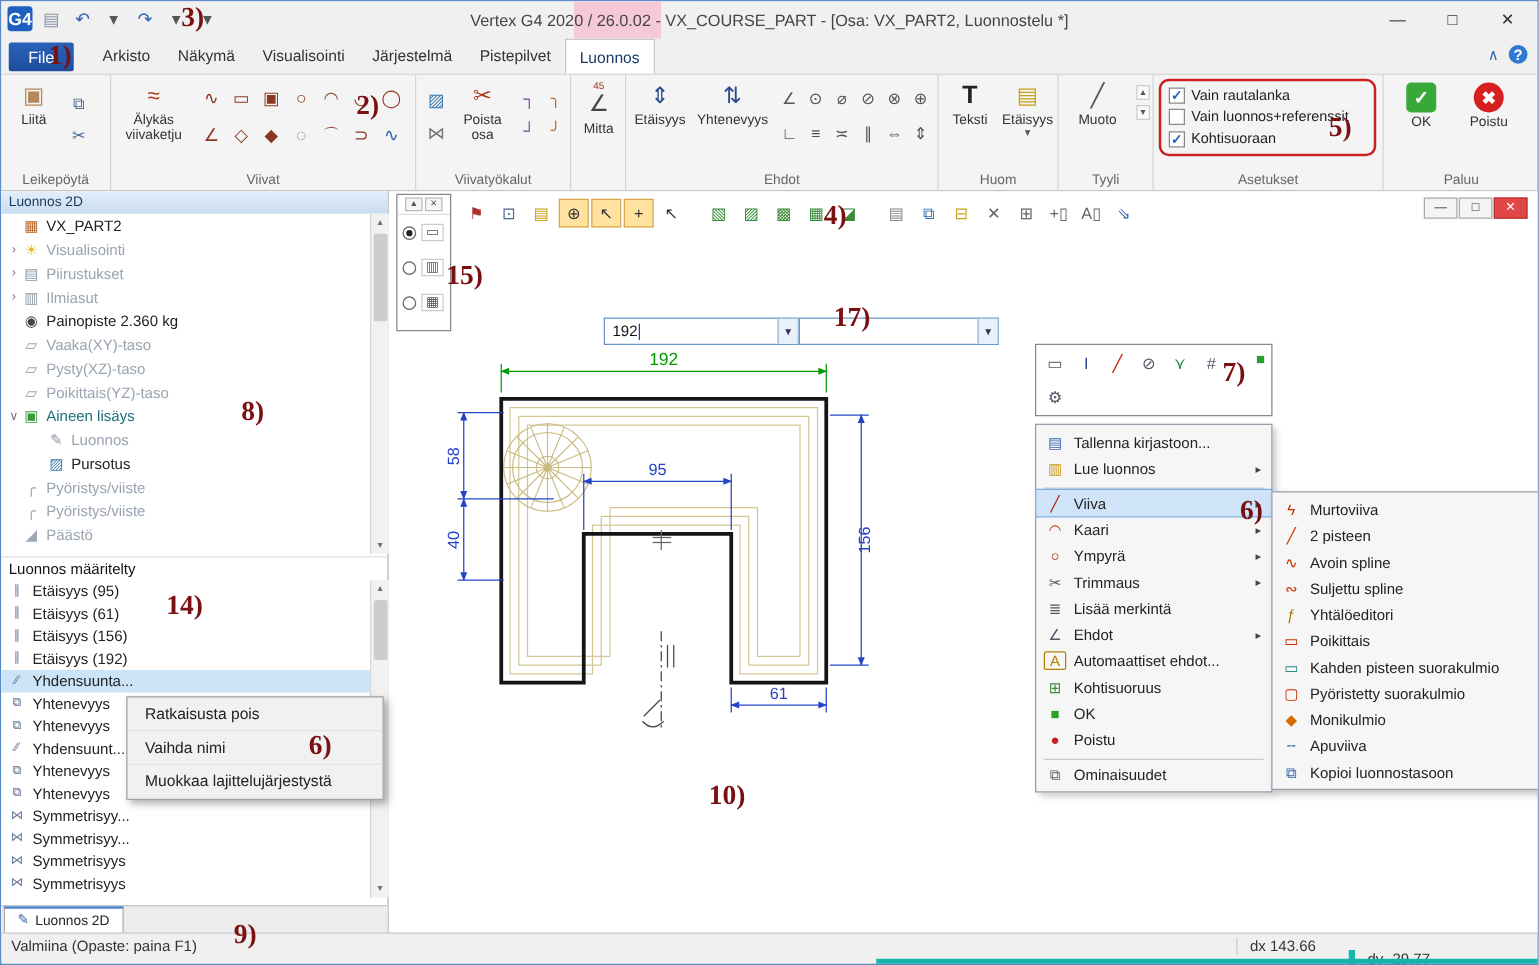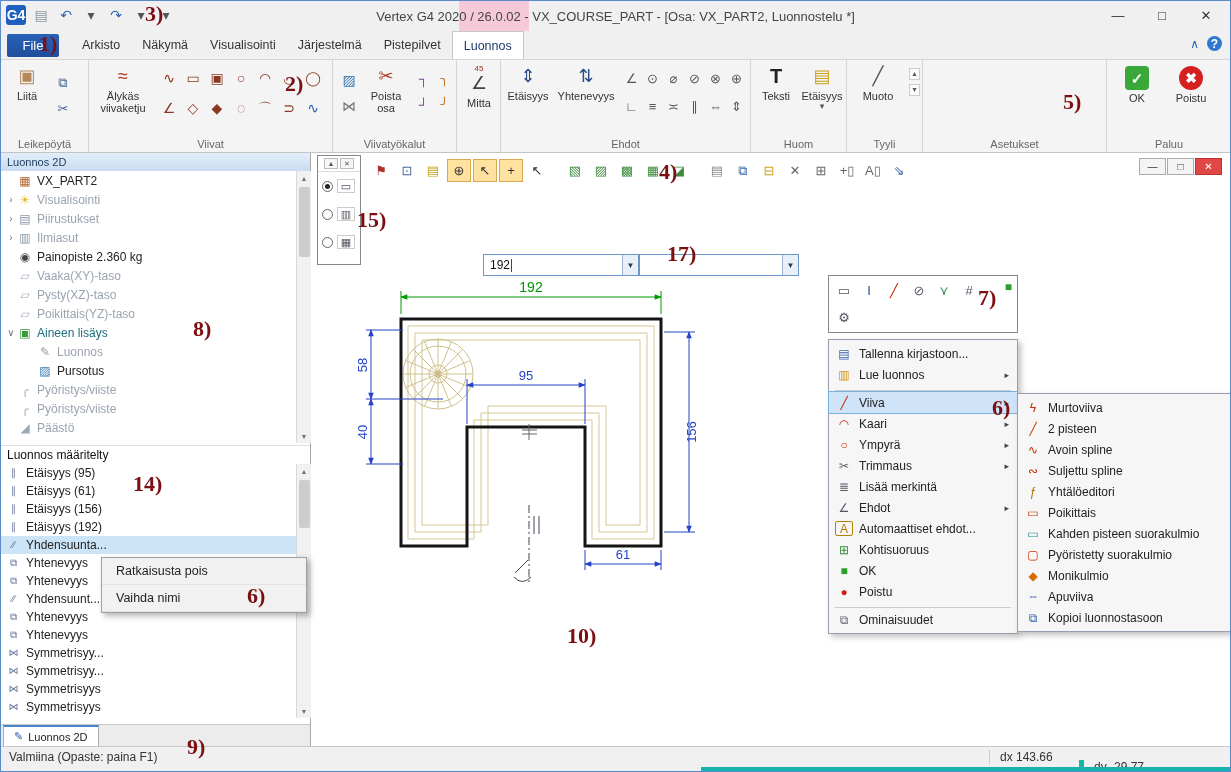--- a/index.html
+++ b/index.html
@@ -331,20 +331,38 @@
         <span class="blab">Muoto</span>
       </div>
       <div class="scrollcol">
         <span class="ic" data-icon="up-small" style="color: rgb(85, 85, 85);">▴</span>
           <span class="ic" data-icon="dropdown" style="color: rgb(85, 85, 85);">▾</span>
       </div>
       <div class="glab">Tyyli</div>
     </div>
 
     <div class="rgroup" style="left:922px;width:184px">
+      <div class="redbox">
+
+          <label class="cb checked">
+            <span class="cbbox"></span>
+            <span class="cbl">Vain rautalanka</span>
+          </label>
+
+          <label class="cb">
+            <span class="cbbox"></span>
+            <span class="cbl">Vain luonnos+referenssit</span>
+          </label>
+
+          <label class="cb checked">
+            <span class="cbbox"></span>
+            <span class="cbl">Kohtisuoraan</span>
+          </label>
+
+      </div>
       <div class="glab">Asetukset</div>
     </div>
 
     <div class="rgroup" style="left:1106px;width:124px;border-right:none">
       <div class="bigbtn" style="left:8px;top:6px;width:44px">
         <span class="ic" data-icon="ok">✓</span>
         <span class="blab">OK</span>
       </div>
       <div class="bigbtn" style="left:58px;top:6px;width:52px">
         <span class="ic" data-icon="exit">✖</span>
@@ -875,20 +893,23 @@
 
       <div class="imitem">
         <span>Ratkaisusta pois</span>
       </div>
 
 
       <div class="imitem">
         <span>Vaihda nimi</span>
       </div>
 
+      <div class="imitem">
+        <span>Muokkaa lajittelujärjestystä</span>
+      </div>
 
   </div>
 
   <div class="statusbar">
     <span class="sstatus">Valmiina (Opaste: paina F1)</span>
     <span class="sdx">dx 143.66</span>
     <span class="sdy">dy -29.77</span>
   </div>
   <div class="bottomstrip"></div>
 

